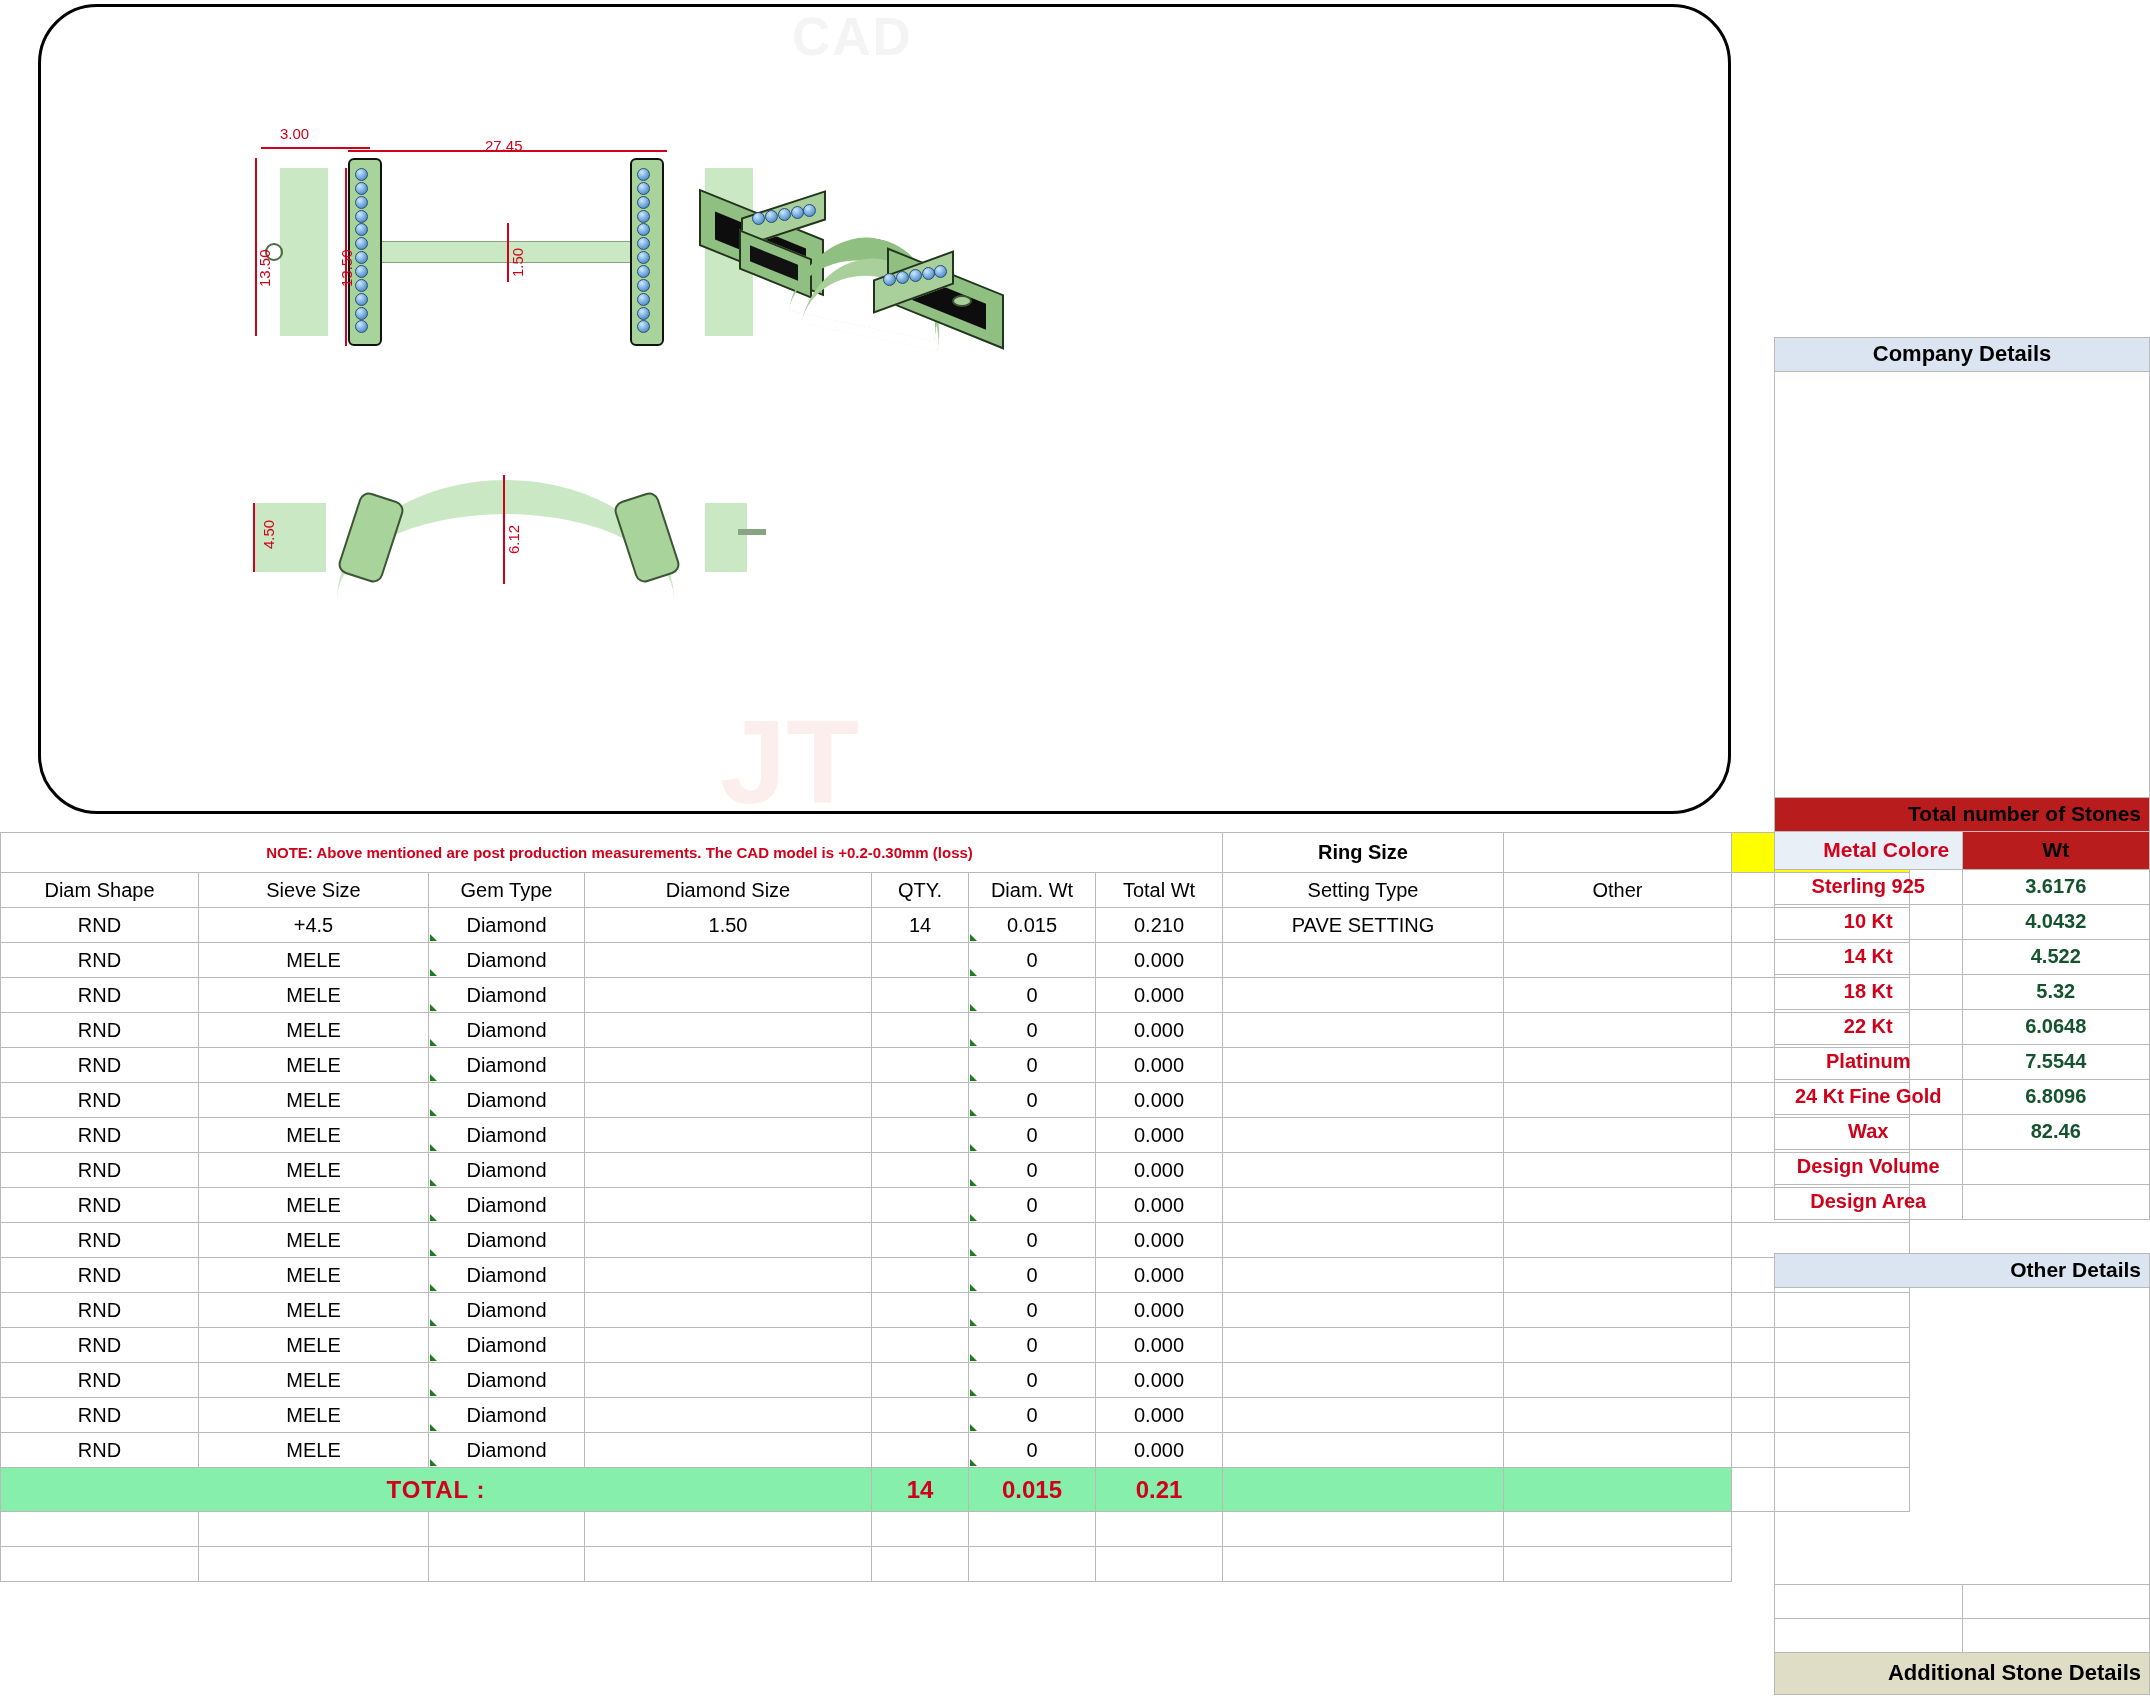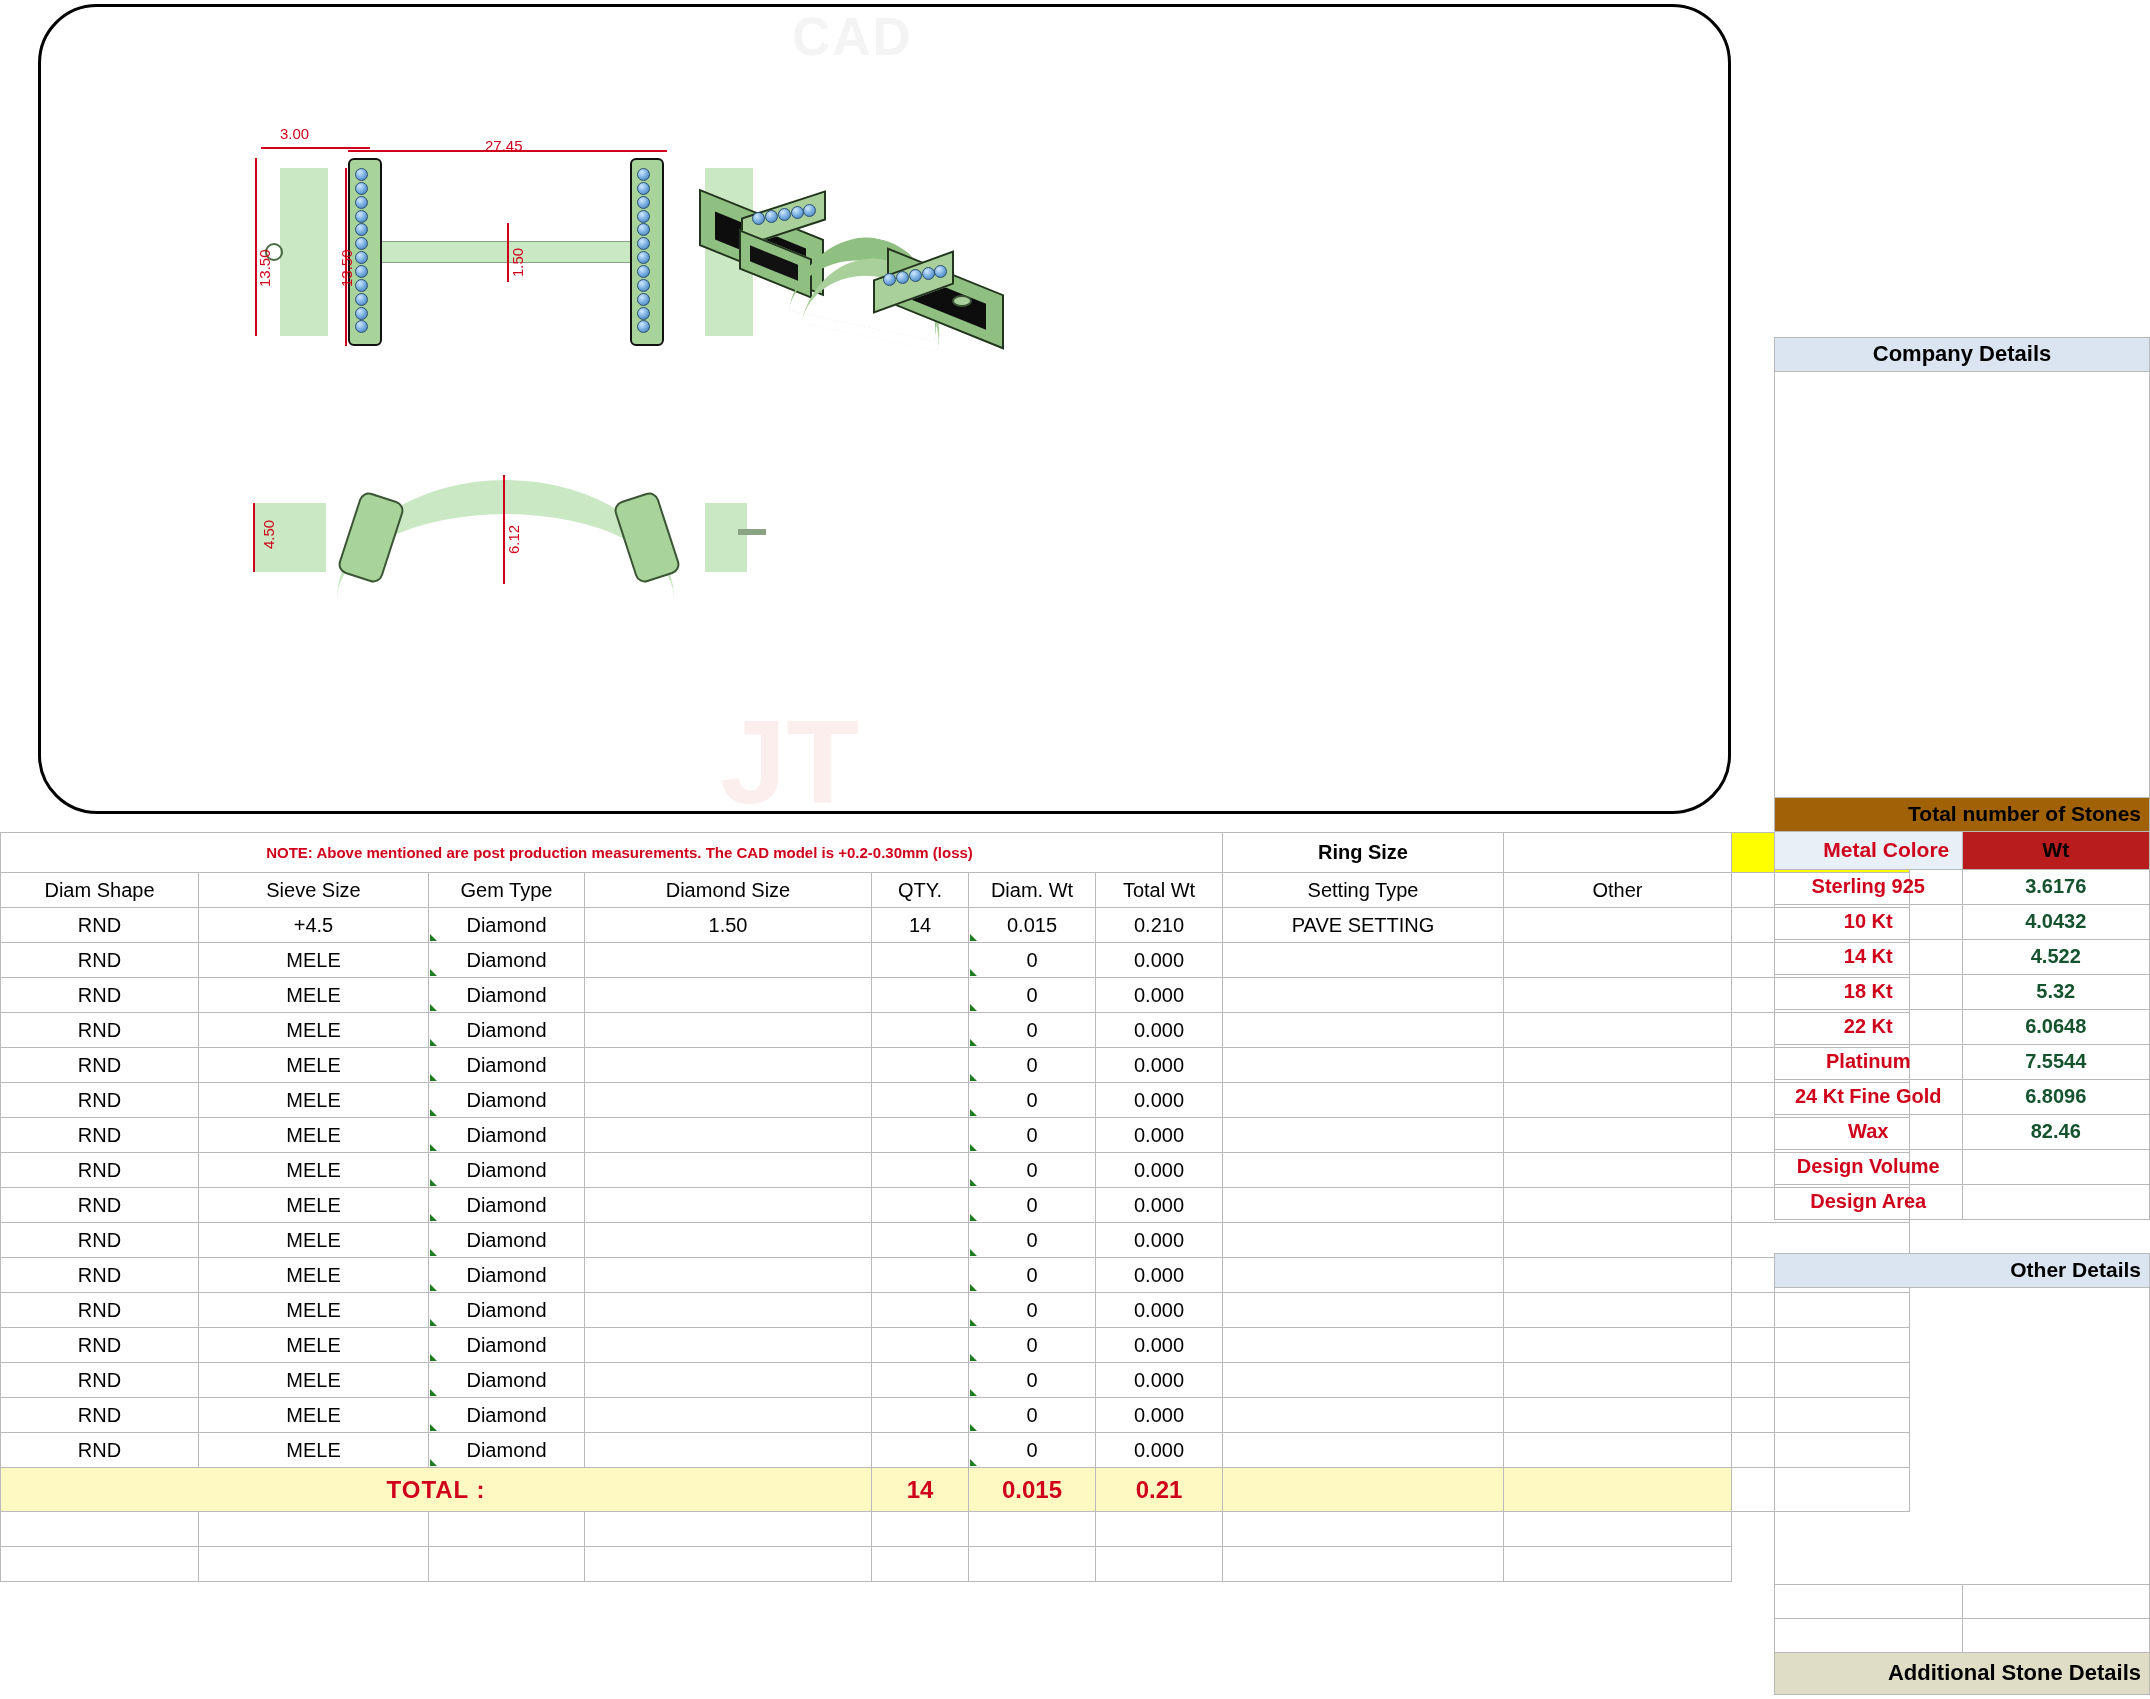--- a/index.html
+++ b/index.html
@@ -65,42 +65,42 @@
   .c-set { width:281px; text-align:center; }
   .c-other { width:228px; text-align:center; }
 
   .note-cell {
     color:#d0021b; font-weight:bold; font-size:15px; text-align:center;padding-left:16px;
   }
   .hdr-dd { text-align:center; font-weight:bold; font-size:21px; }
   .hdr { text-align:center; font-size:20px; background:#fff; }
   .ringsize-lbl { font-weight:bold; text-align:center; font-size:20px; }
   .yellow { background:#ffff00; }
-  .total-row td { background:#fef9c3; font-weight:bold; color:#d0021b; font-size:24px; }
+  .total-row td { background:#86efac; font-weight:bold; color:#d0021b; font-size:24px; }
   .total-lbl { text-align:center; letter-spacing:1px; }
   .tri {
     position:relative;
   }
   .tri:after {
     content:""; position:absolute; left:1px; bottom:1px;
     border-left:7px solid #1e7d1e; border-top:7px solid transparent;
   }
   .render-ref {
     text-align:center; font-weight:bold; font-size:22px; height:42px;
     background:#ffffff;
   }
 
   
   #right-panel { position:absolute; left:1774px; top:0; width:376px; height:1700px; }
   #right-panel table { width:100%; }
   .rp-head {
     background:#dbe5f1; font-weight:bold; text-align:center; font-size:22px; height:34px;
   }
   .rp-blank { height:426px; background:#ffffff; }
-  .rp-totalnum { background:#a16207; font-weight:bold; text-align:right; padding-right:8px; font-size:21px; height:34px;}
+  .rp-totalnum { background:#b91c1c; font-weight:bold; text-align:right; padding-right:8px; font-size:21px; height:34px;}
   .rp-sub {
     background:#b91c1c; color:#000; font-weight:bold; text-align:center; font-size:21px; height:38px;
   }
   .rp-mc {
     background:#e9eff7; color:#d0021b; font-weight:bold; text-align:center; font-size:21px; height:38px;
   }
   .rp-label { color:#d0021b; font-weight:bold; text-align:center; font-size:20px; height:35px; }
   .rp-val { color:#14532d; font-weight:bold; text-align:center; font-size:20px; height:35px; }
   .rp-otherdeta { background:#dbe5f1; font-weight:bold; text-align:right; padding-right:8px; font-size:21px; height:34px; }
   .rp-empty { height:35px; background:#fff; }

